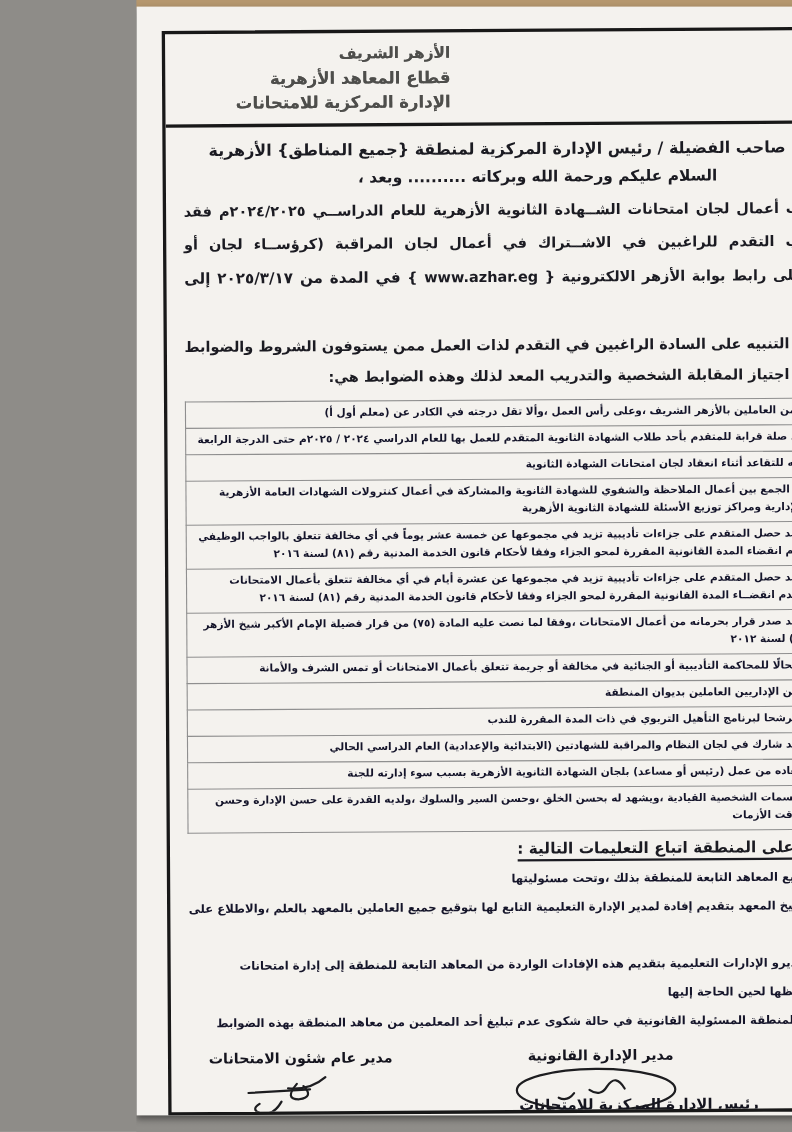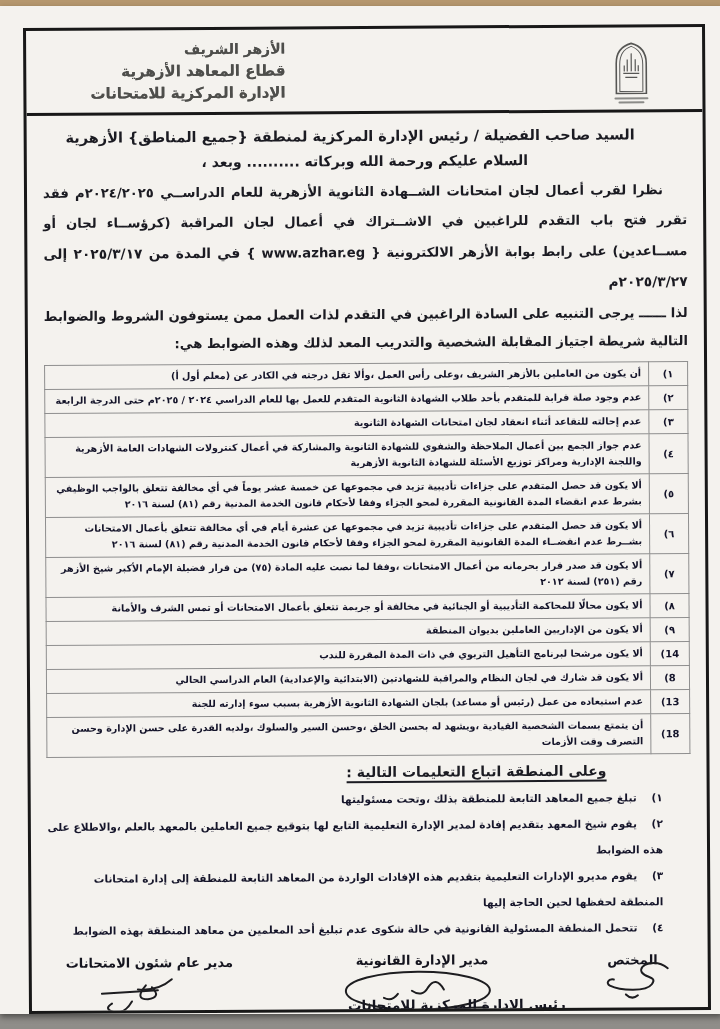--- a/index.html
+++ b/index.html
@@ -1,17 +1,17 @@
 <!DOCTYPE html>
 <html lang="ar" dir="rtl"><head>
 <meta charset="utf-8">
 <style>
   html,body{margin:0;padding:0;}
   body{background:#8e8c88;font-family:"DejaVu Sans",sans-serif;}
-  .viewport{position:relative;width:720px;height:1029px;overflow:hidden;
+  .viewport{position:relative;width:596px;height:1029px;overflow:hidden;
     background:linear-gradient(180deg,#b5976e 0px,#b5976e 7px,#9a9894 7px,#8f8d89 100%);}
   .paper{position:absolute;left:0px;top:6px;width:722px;height:1008px;
     background:#f4f2ee;box-shadow:0 3px 6px rgba(0,0,0,.45);}
   .frame{position:absolute;left:26px;top:20px;width:676px;height:980px;
     border:3px solid #181818;transform:rotate(-0.35deg);transform-origin:center;
     overflow:hidden;background:#f4f2ee;}
   
   .hdr{display:flex;justify-content:space-between;align-items:flex-start;
     height:85px;border-bottom:3px solid #181818;padding:8px 48px 0 64px;box-sizing:border-box;}
   .org{ text-align:right;color:#4e4e4b;font-weight:bold;line-height:22px;

